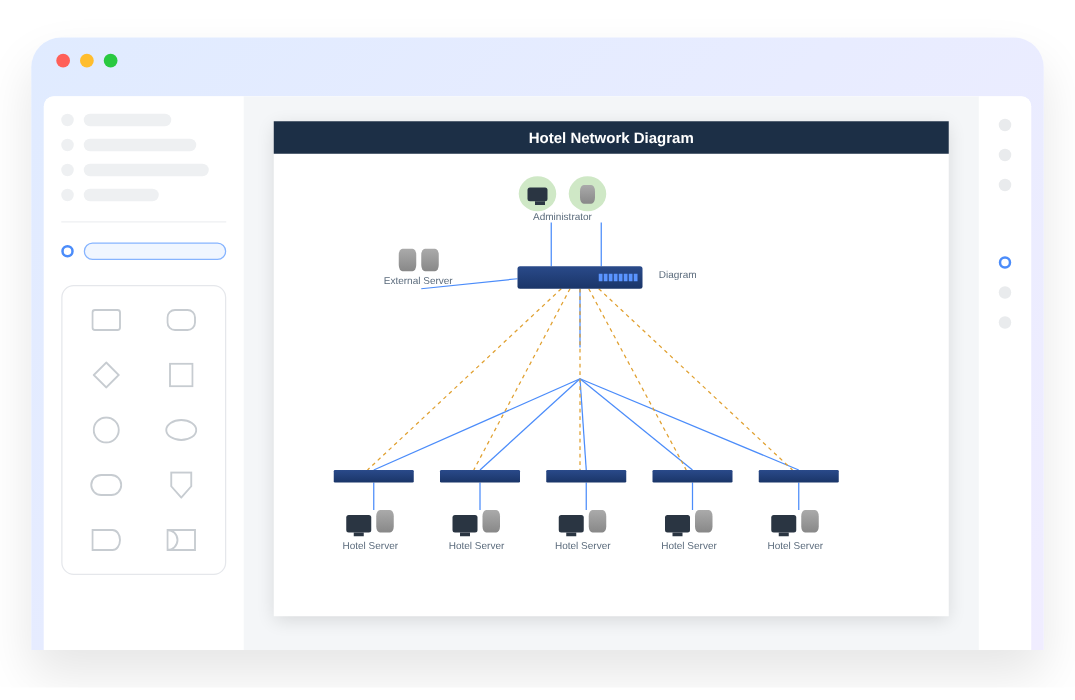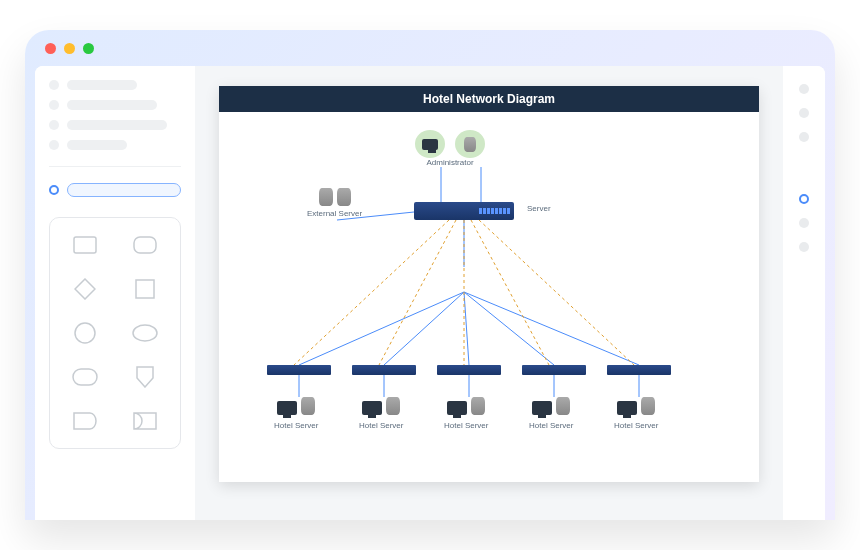--- a/index.html
+++ b/index.html
@@ -4,20 +4,21 @@
 <style>
 * { box-sizing: border-box; margin: 0; padding: 0; }
 body { font-family: -apple-system, BlinkMacSystemFont, "Segoe UI", Arial, sans-serif; background: #fff; }
 .app-window {
   width: 810px; height: 490px; margin: 30px auto;
   background: linear-gradient(135deg, #e0ebff 0%, #f0edff 100%);
   border-radius: 24px 24px 0 0;
   box-shadow: 0 20px 40px rgba(0,0,0,0.1);
   display: flex; flex-direction: column;
   position: relative;
+  gap: 11px;
 }
 .titlebar { height: 36px; display: flex; align-items: center; padding: 0 20px; gap: 8px; }
 .traffic-light { width: 11px; height: 11px; border-radius: 50%; }
 .tl-red { background: #ff6058; }
 .tl-yellow { background: #ffbd2d; }
 .tl-green { background: #29c940; }
 .workspace { flex: 1; display: flex; background: #fff; margin: 0 10px 0 10px; border-radius: 8px 8px 0 0; overflow: hidden; }
 .left-panel { width: 160px; background: #fff; padding: 14px; display: flex; flex-direction: column; gap: 10px; }
 .skel-row { display: flex; align-items: center; gap: 8px; }
 .skel-circle { width: 10px; height: 10px; border-radius: 50%; background: #eef0f2; }
@@ -196,21 +197,21 @@
               <div class="port"></div>
                 <div class="port"></div>
                 <div class="port"></div>
                 <div class="port"></div>
                 <div class="port"></div>
                 <div class="port"></div>
                 <div class="port"></div>
                 <div class="port"></div>
             </div>
           </div>
-          <div class="node-label" style="position:absolute;left:308px;top:92px">Server</div>
+          <div class="node-label" style="position:absolute;left:308px;top:92px">Diagram</div>
 
 
           <div class="device" style="left:48px;top:253px">
               <div class="switch-box"></div>
             </div>
           <div class="device" style="left:133px;top:253px">
               <div class="switch-box"></div>
             </div>
           <div class="device" style="left:218px;top:253px">
               <div class="switch-box"></div>

